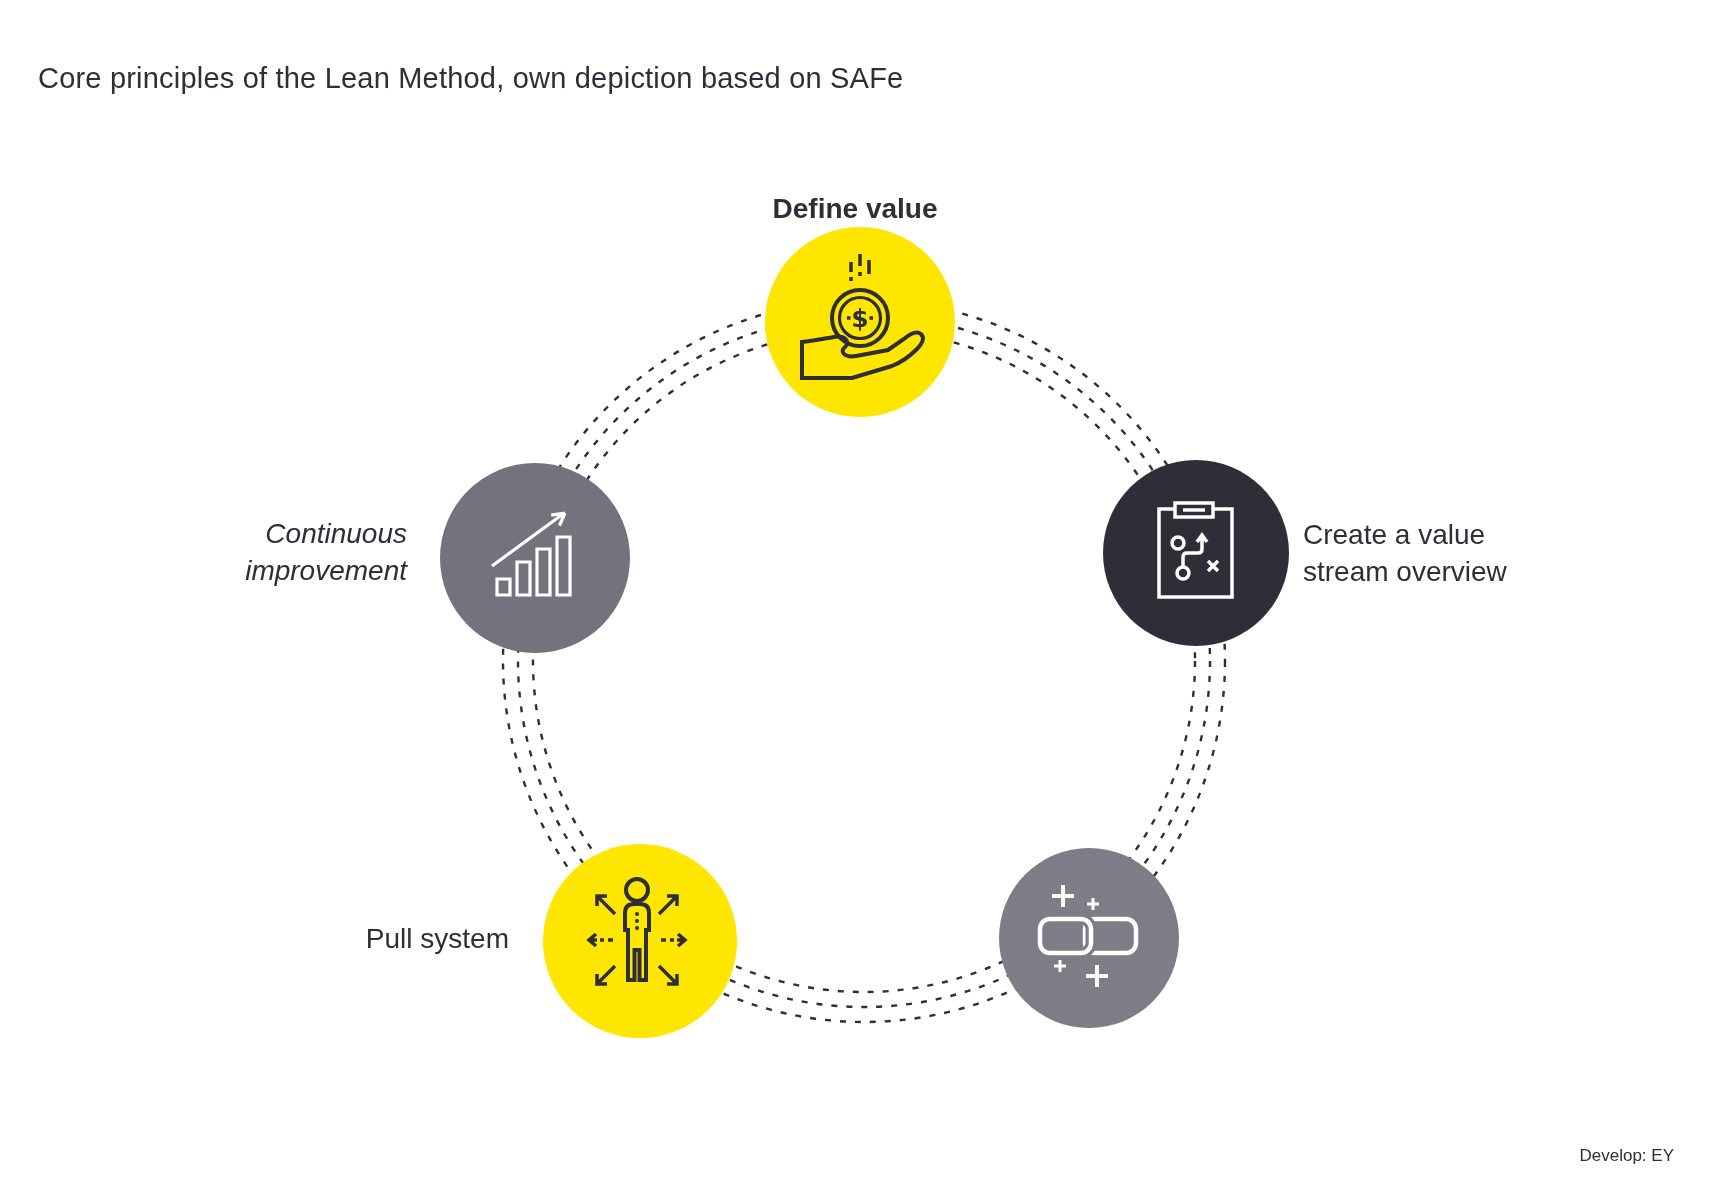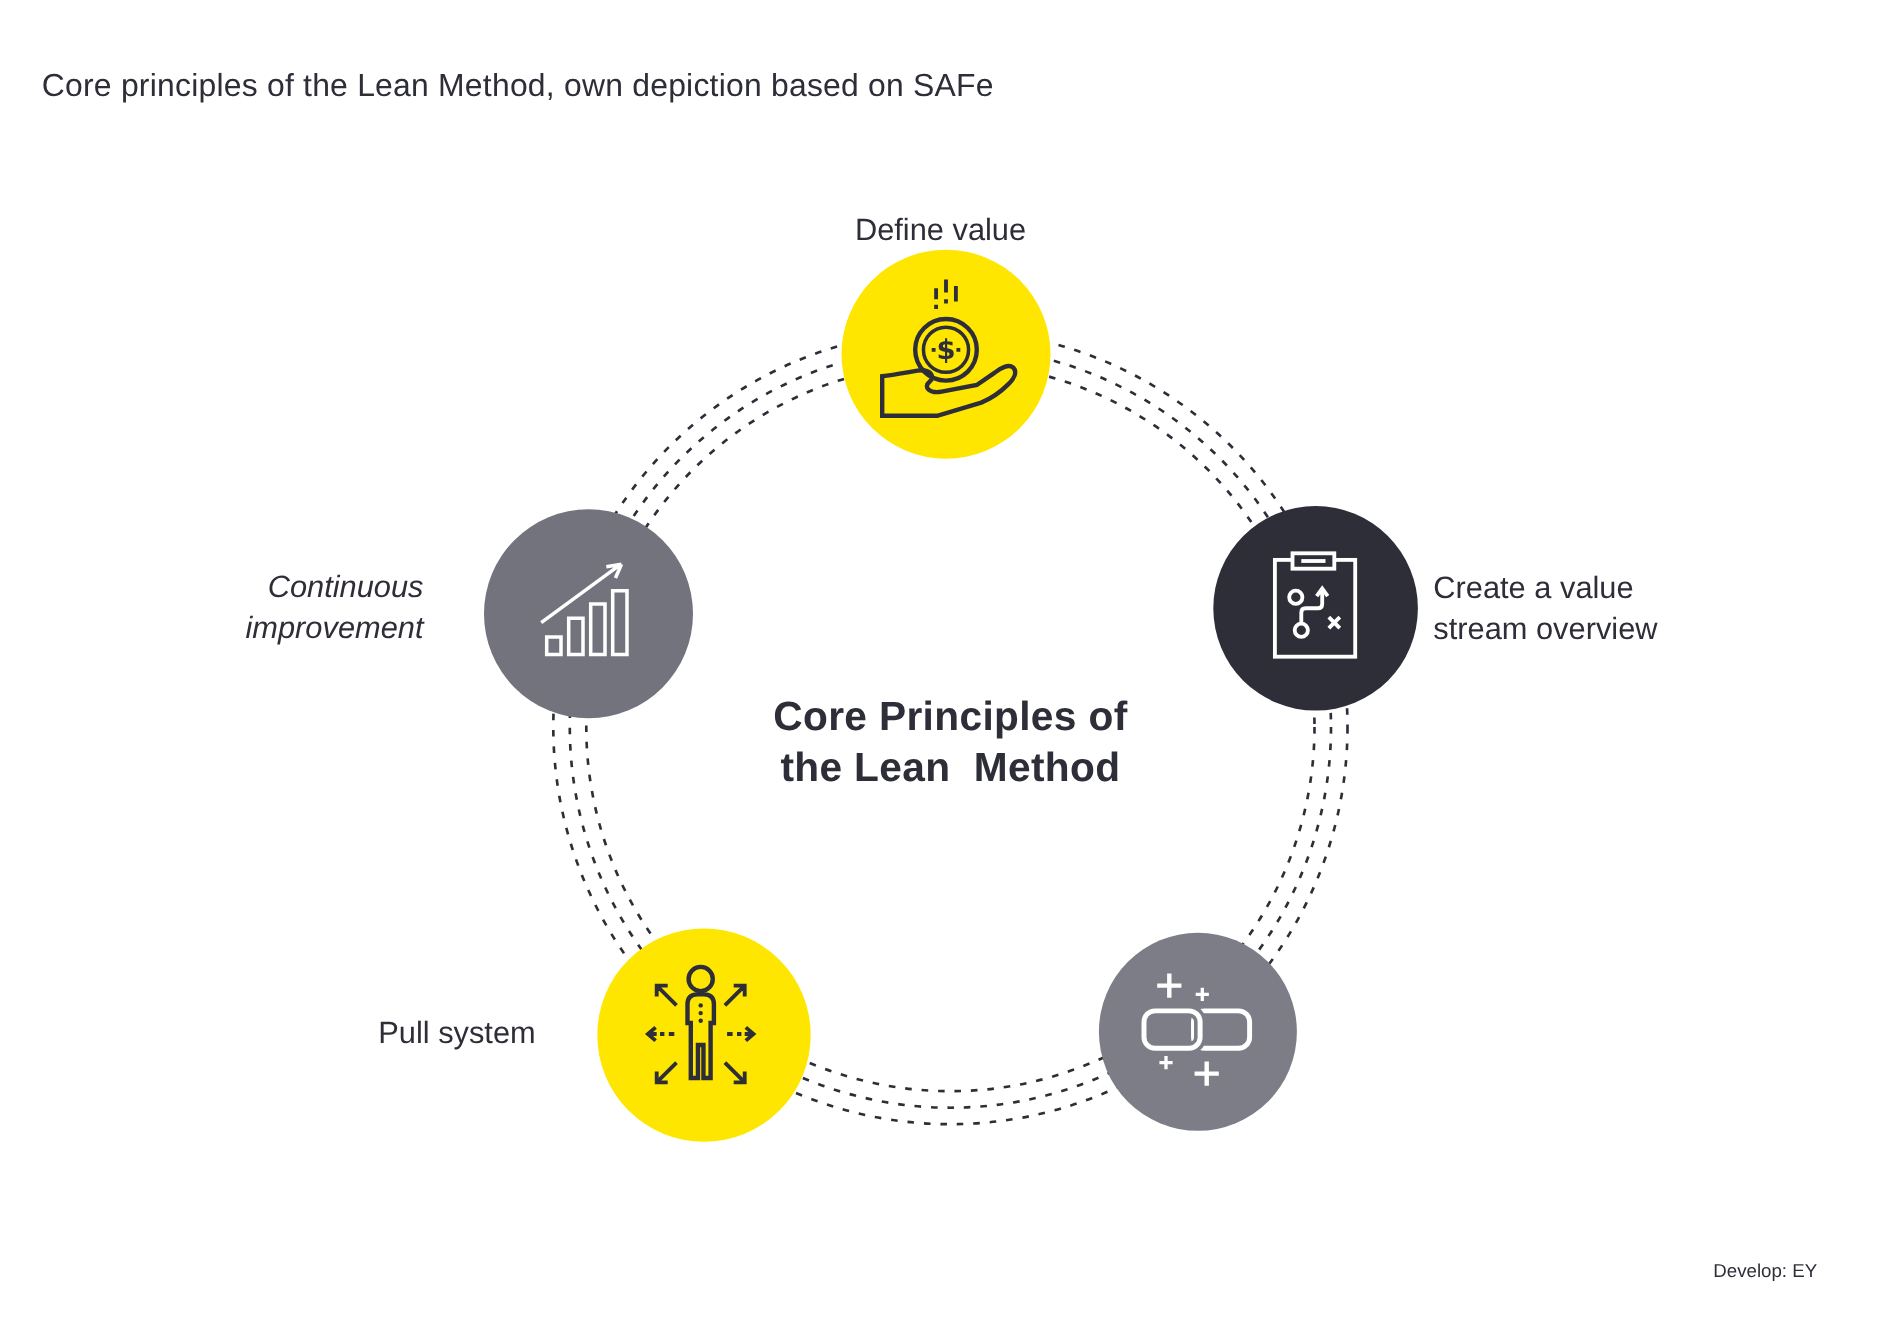--- a/index.html
+++ b/index.html
@@ -10,20 +10,21 @@
     background: #ffffff;
     font-family: "Liberation Sans", sans-serif;
     color: #2E2E38;
   }
   #stage {
     position: relative;
     width: 1694px;
     height: 1200px;
     overflow: hidden;
     background: #ffffff;
+    padding-left: 22px;
   }
   #diagram-svg {
     position: absolute;
     left: 0; top: 0;
     width: 1727px;
     height: 1200px;
   }
   .page-title {
     position: absolute;
     left: 38px;
@@ -34,21 +35,21 @@
     color: #2E2E38;
     white-space: pre-wrap;
   }
   .node-label {
     position: absolute;
     font-size: 28px;
     line-height: 37px;
     color: #2E2E38;
     white-space: pre-wrap;
   }
-  .lbl-define     { left: 855px; top: 190px; transform: translateX(-50%); text-align: center; }
+  .lbl-define     { left: 855px; top: 190px; transform: translateX(-50%); text-align: center; font-weight: bold; }
   .lbl-create     { left: 1303px; top: 516px; text-align: left; }
   .lbl-develop    { left: 1202px; top: 899px; text-align: left; }
   .lbl-pull       { right: 1207px; top: 920px; text-align: right; white-space: nowrap; }
   .lbl-continuous { right: 1309px; top: 515px; text-align: right; font-style: italic; }
   .center-title {
     position: absolute;
     left: 864px;
     top: 629px;
     transform: translateX(-50%);
     font-size: 37px;
@@ -145,18 +146,16 @@
     </g>
   </svg>
 
   <div class="node-label lbl-define">Define value</div>
   <div class="node-label lbl-create">Create a value
 stream overview</div>
   <div class="node-label lbl-pull">Pull system</div>
   <div class="node-label lbl-continuous">Continuous
 improvement</div>
 
-  <div class="center-title">Core Principles of
-the Lean  Method</div>
 
   <div class="source-note">Develop: EY</div>
 
 </div>
 
 </body></html>

